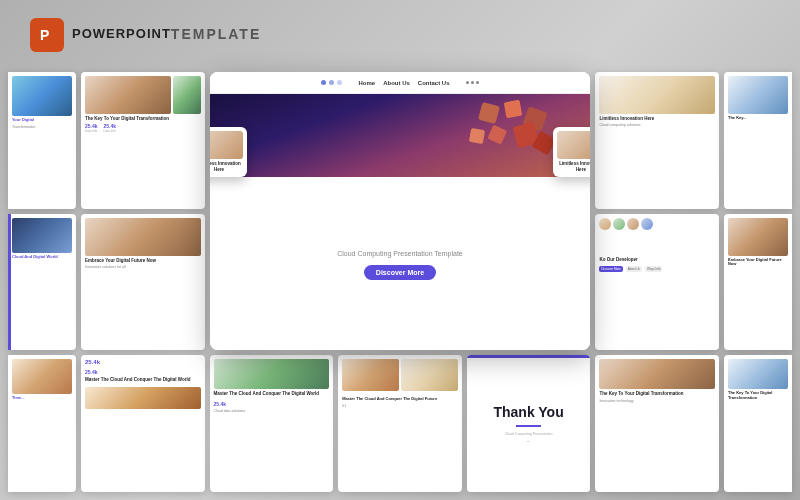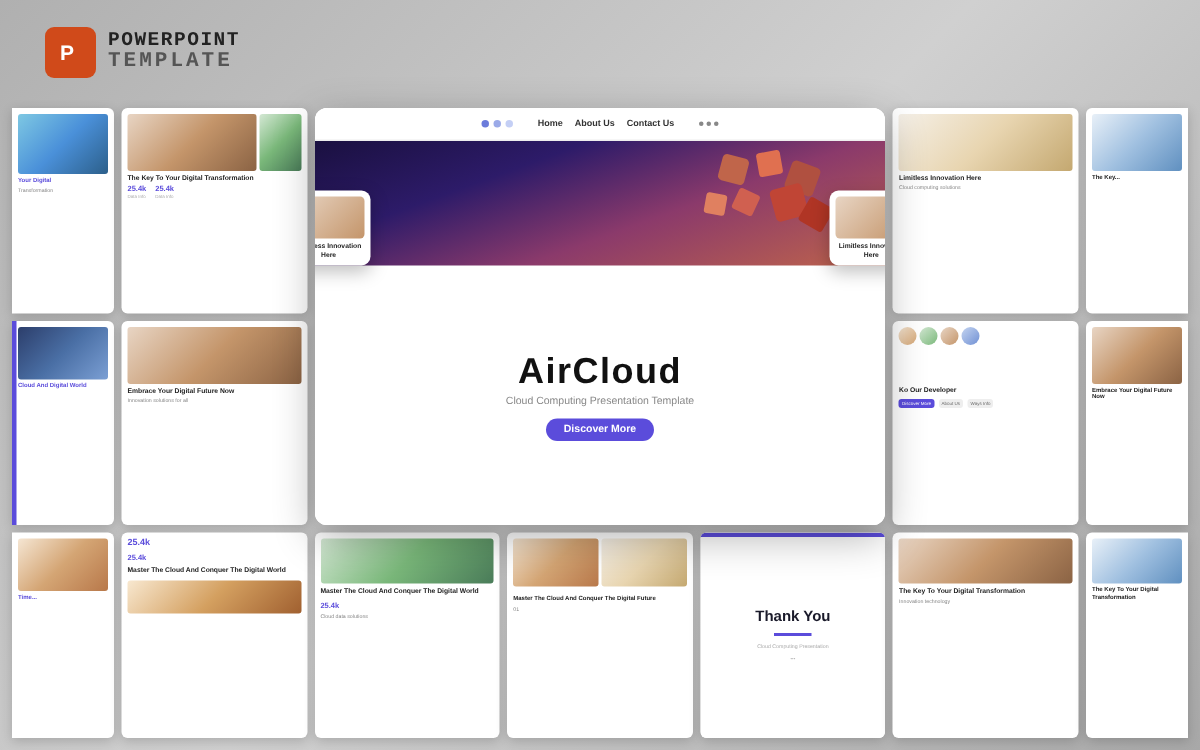--- a/index.html
+++ b/index.html
@@ -35,23 +35,21 @@
       border-radius: 6px;
       display: flex;
       align-items: center;
       justify-content: center;
       color: white;
       font-weight: bold;
       font-size: 16px;
     }
     .ppt-text {
       display: flex;
-      flex-direction: column;
       line-height: 1.1;
-      font-family: Liberation Mono, monospace;
     }
     .ppt-title {
       font-size: 13px;
       font-weight: 800;
       color: #222;
       letter-spacing: 1px;
     }
     .ppt-subtitle {
       font-size: 14px;
       font-weight: 600;
@@ -168,21 +166,21 @@
 
     
     .thank-you-slide {
       background: white;
       display: flex;
       flex-direction: column;
       align-items: center;
       justify-content: center;
     }
     .ty-text {
-      font-size: 10px;
+      font-size: 14px;
       font-weight: 900;
       color: #1a1a2a;
     }
     .ty-bar {
       width: 25px;
       height: 2px;
       background: #5b4cdb;
       margin: 3px auto 0;
     }
 
@@ -346,21 +344,20 @@
         </svg>
       </div>
 
       <div class="hero-float-left">
         <div style="width:100%;height:28px;border-radius:3px;background:linear-gradient(135deg,#e8d5c4,#c4956a);margin-bottom:2px;"></div>
         <div style="font-size:4.5px;font-weight:700;color:#222;line-height:1.3;">Limitless
 Innovation Here</div>
       </div>
 
       <div style="position:absolute;top:105px;left:0;right:0;bottom:0;background:white;display:flex;flex-direction:column;align-items:center;justify-content:center;padding:8px;">
-        <div style="font-size:24px;font-weight:900;color:#111;letter-spacing:1px;">AirCloud</div>
         <div style="font-size:7px;color:#888;margin:2px 0 8px;">Cloud Computing Presentation Template</div>
         <div style="background:#5b4cdb;color:white;border-radius:10px;padding:4px 12px;font-size:7px;font-weight:600;">Discover More</div>
       </div>
 
       <div class="hero-float-right">
         <div style="width:100%;height:28px;border-radius:3px;background:linear-gradient(135deg,#e8d5c4,#c4956a);margin-bottom:2px;"></div>
         <div style="font-size:4.5px;font-weight:700;color:#222;line-height:1.3;">Limitless
 Innovation Here</div>
       </div>
     </div>

